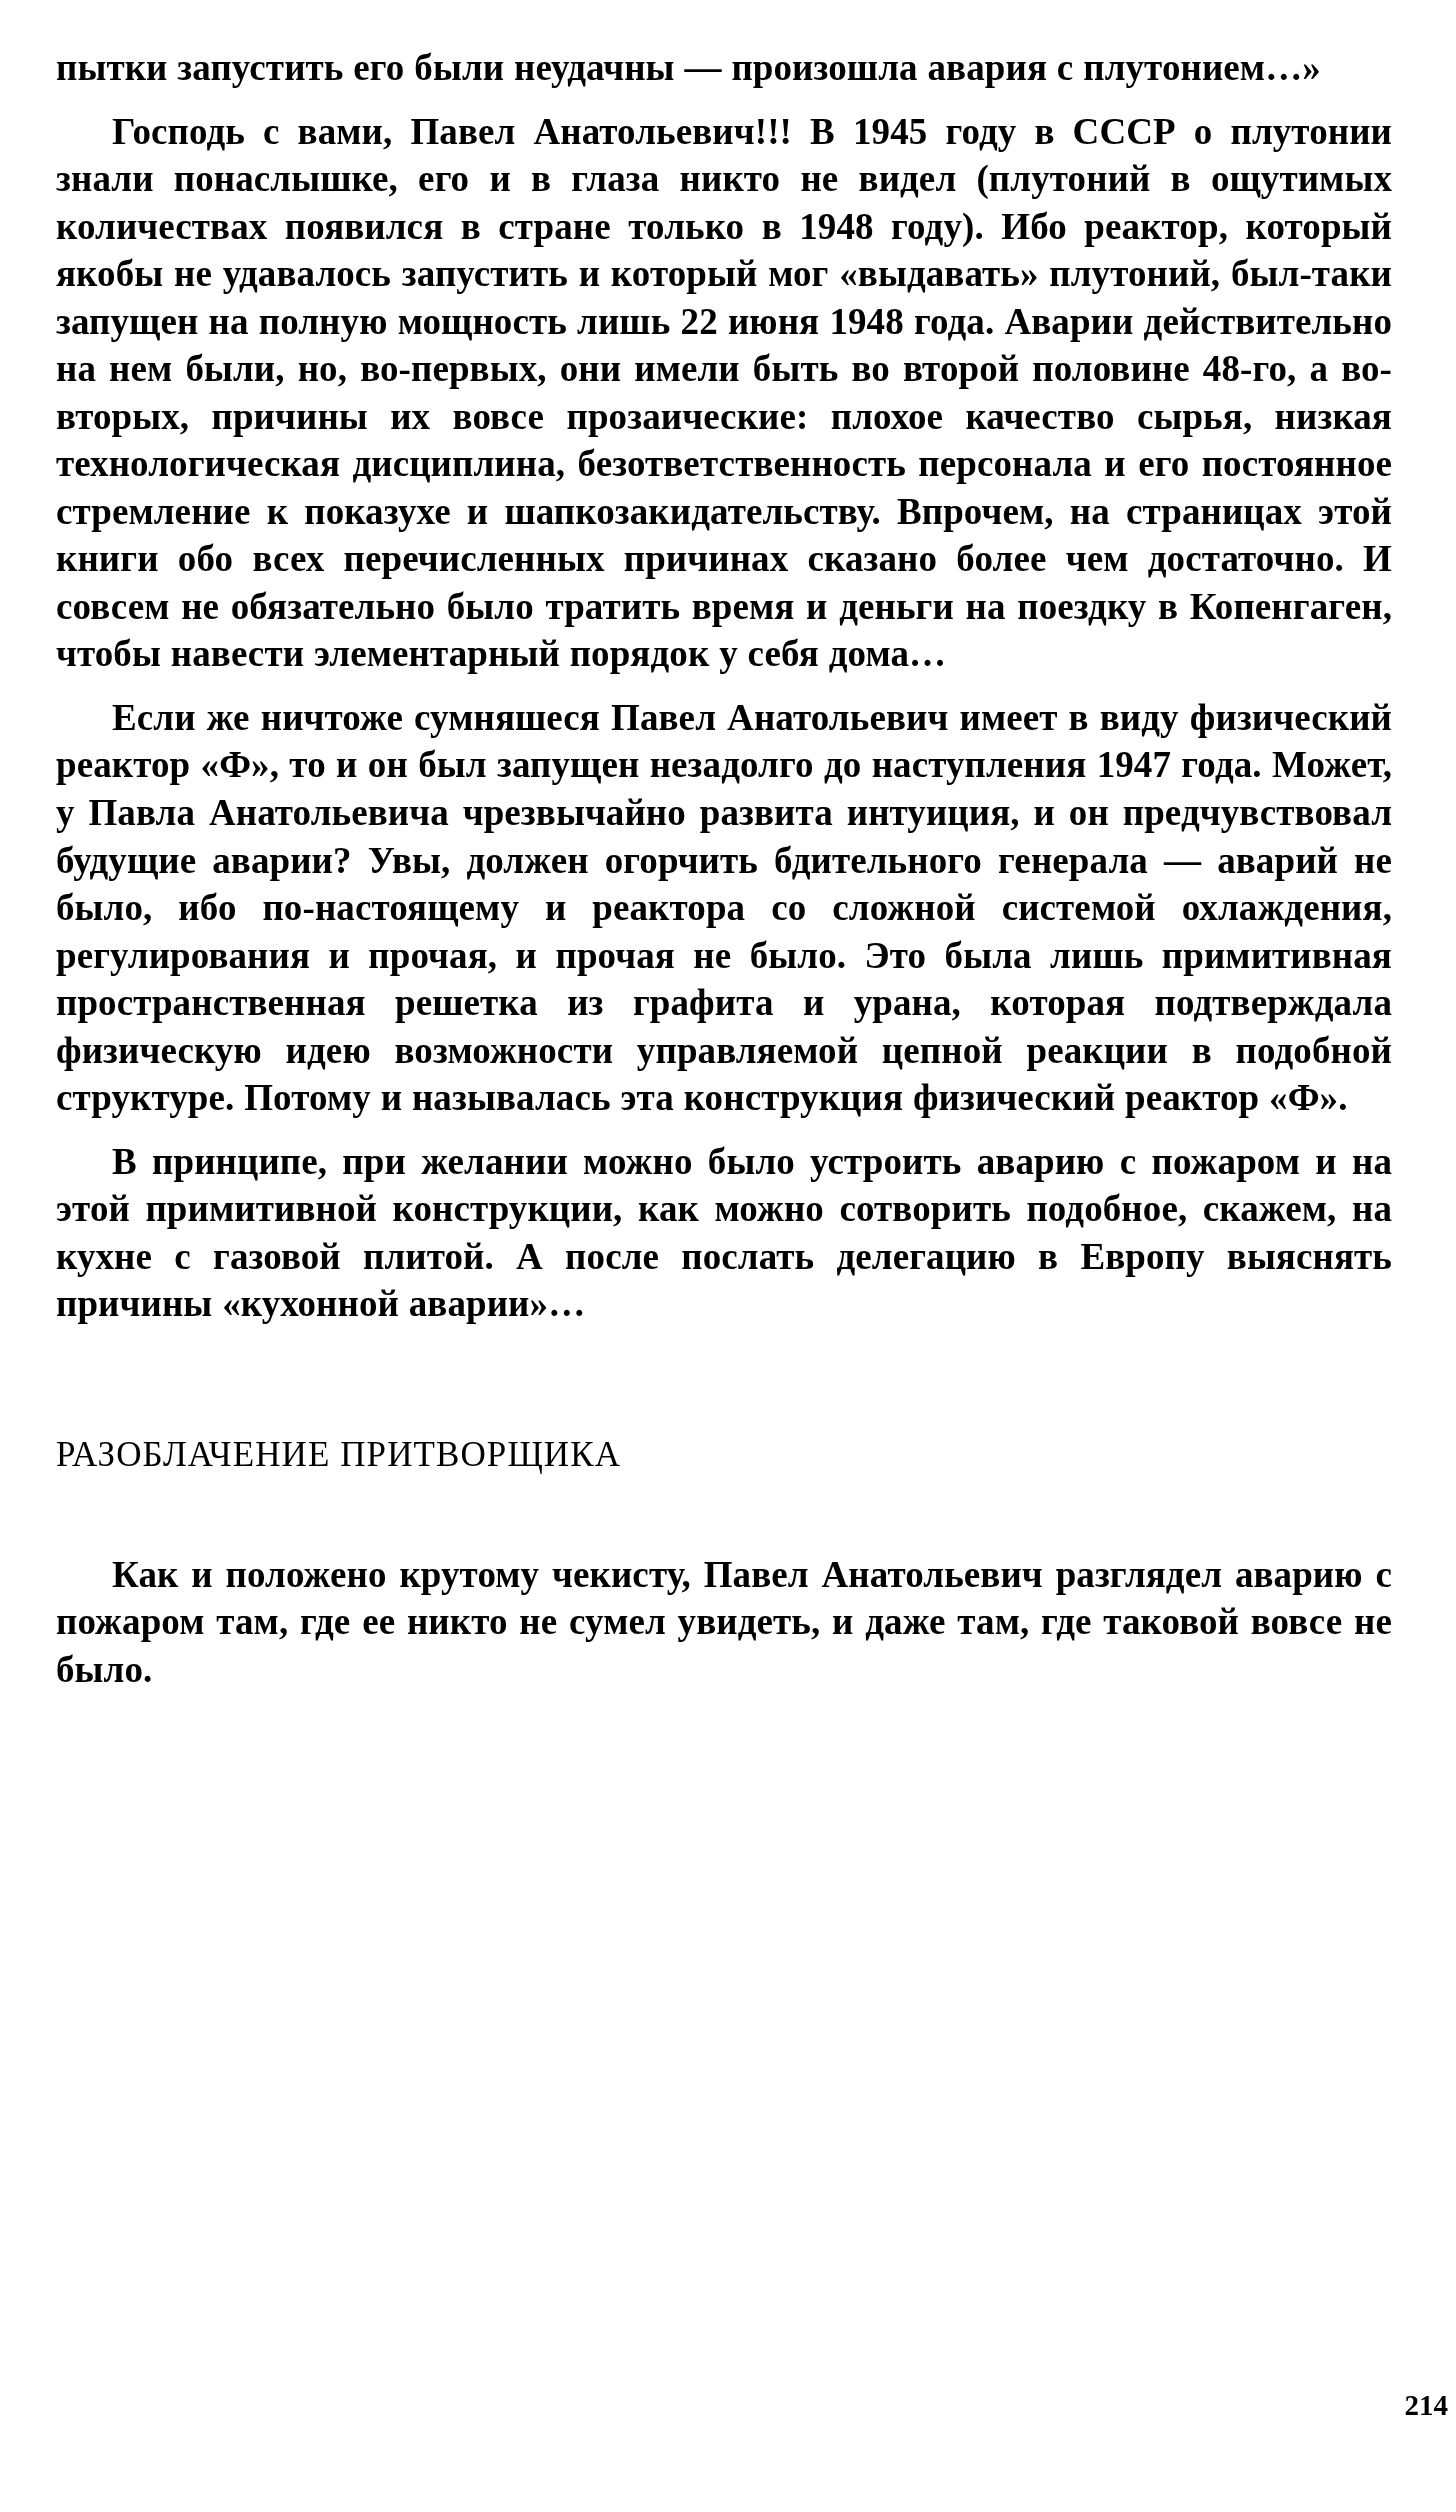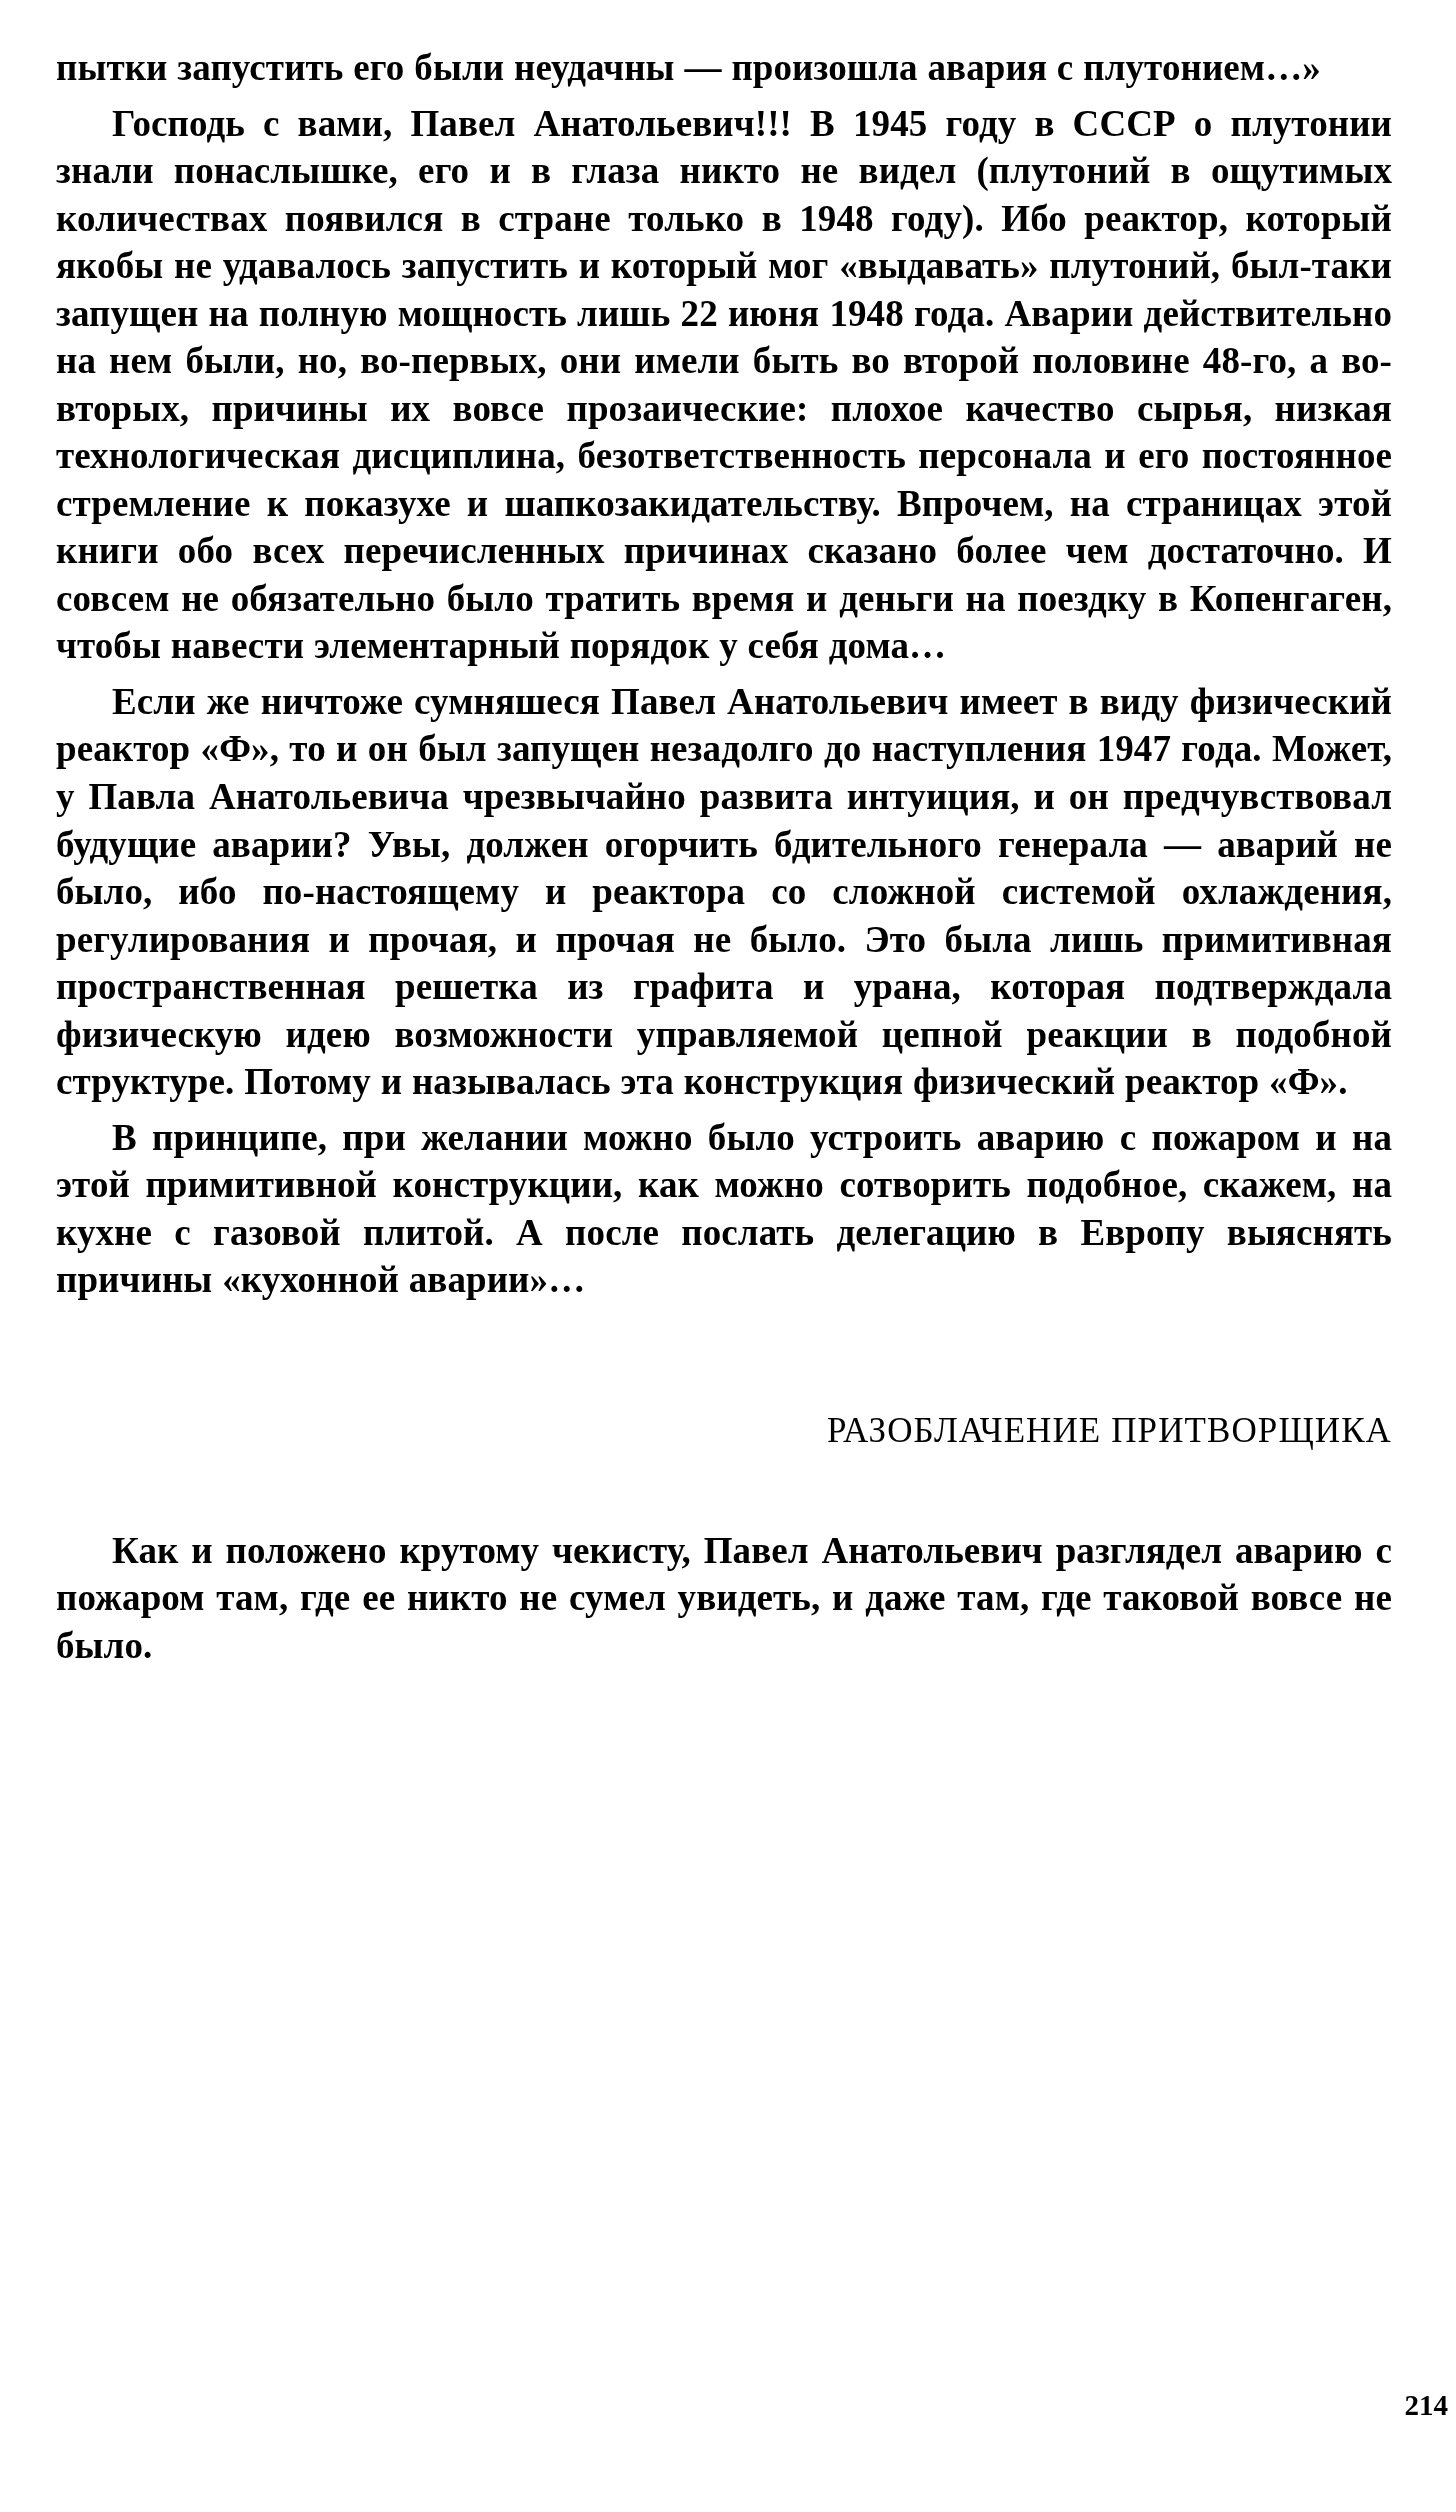--- a/index.html
+++ b/index.html
@@ -28,28 +28,28 @@
     text-justify: inter-word;
     font-weight: 700;
     letter-spacing: 0.1px;
     word-spacing: 0.5px;
   }
   .para {
     margin: 0;
     text-indent: 0;
   }
   .para + .para {
-    margin-top: 8px;
+    margin-top: 16px;
   }
   .indent {
     text-indent: 56px;
   }
   .section-title {
     margin: 107px 0 0 0;
-    text-align: right;
+    text-align: left;
     font-size: 35px;
     font-weight: 400;
     letter-spacing: 1.1px;
     font-family: "Liberation Serif", "DejaVu Serif", serif;
   }
   .after-title {
     margin-top: 76px;
   }
   .page-number {
     position: absolute;

